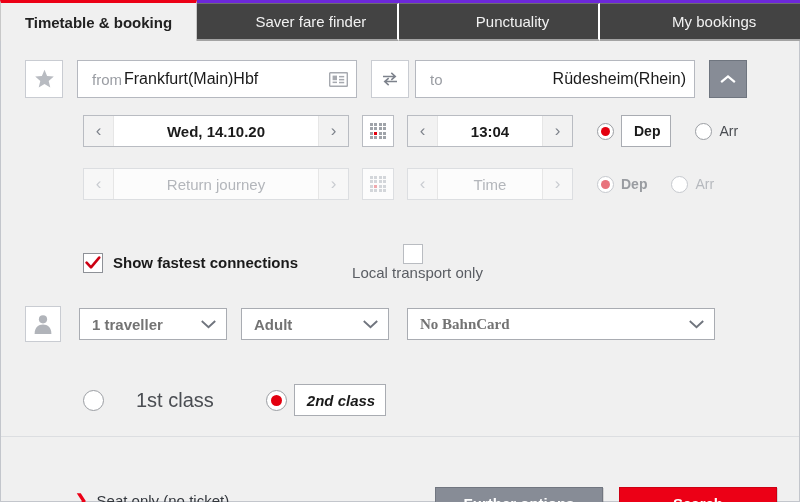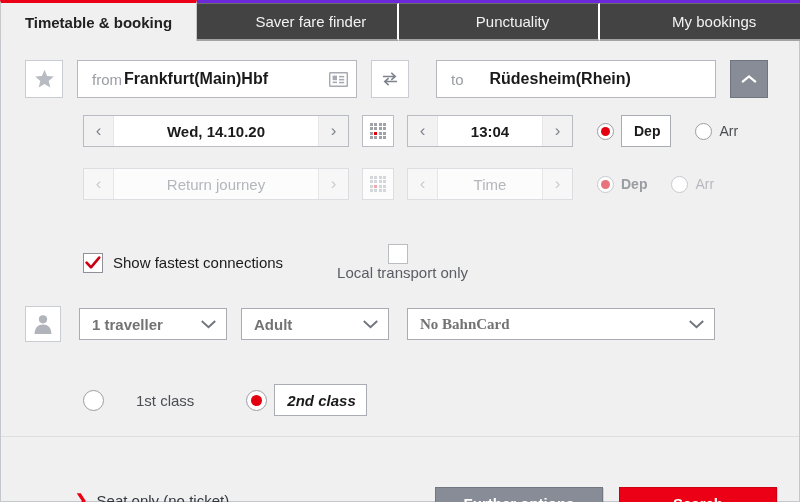--- a/index.html
+++ b/index.html
@@ -84,21 +84,21 @@
     background: #ffffff;
     border: 1px solid #b5b8bf;
   }
   #from-field { width: 280px; margin-left: 14px; }
   #to-field   { width: 280px; }
   .lbl-pre {
     color: #9a9da3; font-size: 15px; margin-right: 2px;
   }
   .lbl-pre.to { margin-right: 26px; }
   .locval {
-    font-size: 16px; font-weight: bold; color: #1a1a1a;
+    font-size: 16px; font-weight: normal; color: #1a1a1a;
     white-space: nowrap; flex: 1;
   }
   #swap-btn { margin-left: 14px; }
   #collapse-btn {
     width: 38px; height: 38px; margin-left: 14px;
     background: #878c96; border: 1px solid #6f757f;
     display: flex; align-items: center; justify-content: center;
     cursor: pointer;
   }
 
@@ -175,21 +175,21 @@
   
   .cbox {
     width: 20px; height: 20px;
     border: 1px solid #8e9197;
     background: #ffffff;
     display: flex; align-items: center; justify-content: center;
     flex: none; cursor: pointer;
   }
   .cbox.light { border-color: #b9bcc1; }
   .cblabel { font-size: 15px; margin-left: 10px; }
-  .cblabel.on { font-weight: normal; color: #1a1a1a; }
+  .cblabel.on { font-weight: bold; color: #1a1a1a; }
   .cblabel.off { font-weight: normal; color: #5a5d63; }
 
   
   .sel {
     height: 32px;
     border: 1px solid #a9acb2;
     background: #ffffff;
     display: flex; align-items: center;
     padding: 0 10px 0 12px;
     cursor: pointer;
@@ -277,21 +277,21 @@
         </span>
       </div>
 
       <div class="sqbtn" id="swap-btn">
         <svg width="22" height="20" viewBox="0 0 22 20">
           <path d="M4 7.4 H16 M12.3 3.9 L16.3 7.4 L12.3 10.9" fill="none" stroke="#7d828c" stroke-width="1.5"></path>
           <path d="M18 12.6 H6 M9.7 9.1 L5.7 12.6 L9.7 16.1" fill="none" stroke="#7d828c" stroke-width="1.5"></path>
         </svg>
       </div>
 
-      <div class="locfield" id="to-field" style="margin-left:27px;">
+      <div class="locfield" id="to-field" style="margin-left:6px;text-align:right;">
         <span class="lbl-pre to">to</span>
         <span class="locval">Rüdesheim(Rhein)</span>
       </div>
 
       <div id="collapse-btn">
         <svg width="16" height="10" viewBox="0 0 16 10">
           <path d="M2 7.4 L8 2.4 L14 7.4" fill="none" stroke="#ffffff" stroke-width="2.2" stroke-linecap="square"></path>
         </svg>
       </div>
     </div>
@@ -438,21 +438,21 @@
             <path d="M1.5 1.6 L7.5 7.2 L13.5 1.6" fill="none" stroke="#6f747d" stroke-width="1.9" stroke-linecap="square"></path>
           </svg>
       </div>
     </div>
 
     <div class="row" style="left:82px; top:343px;">
       <div class="radiogrp">
         <span class="radio" style="width:21px;height:21px;">
             <span class="dot" style="width:11px;height:11px;"></span>
           </span>
-        <span class="radiolabel uns" style="font-size:15px;margin-left:32px;">1st class</span>
+        <span class="radiolabel uns" style="font-size:20px;margin-left:32px;">1st class</span>
       </div>
       <div class="radiogrp" style="margin-left:52px;font-style:italic;">
         <span class="radio on" style="width:21px;height:21px;">
             <span class="dot" style="width:11px;height:11px;"></span>
           </span>
         <span class="radiolabel sel" style="font-size:15px;">2nd class</span>
       </div>
     </div>
 
     <div class="divider"></div>

